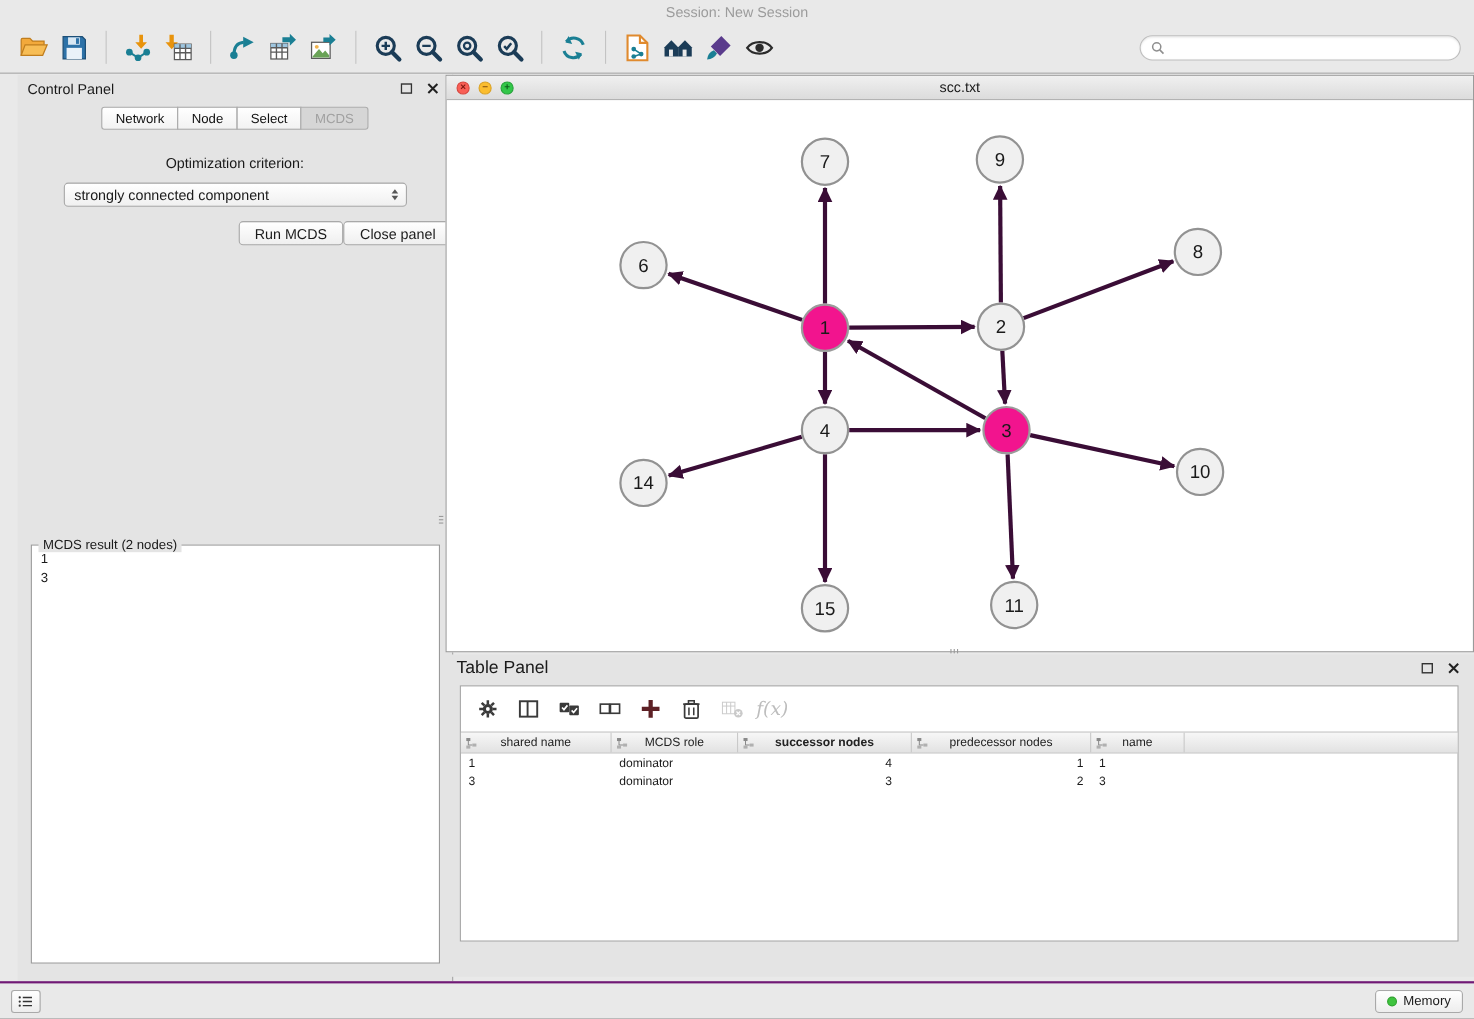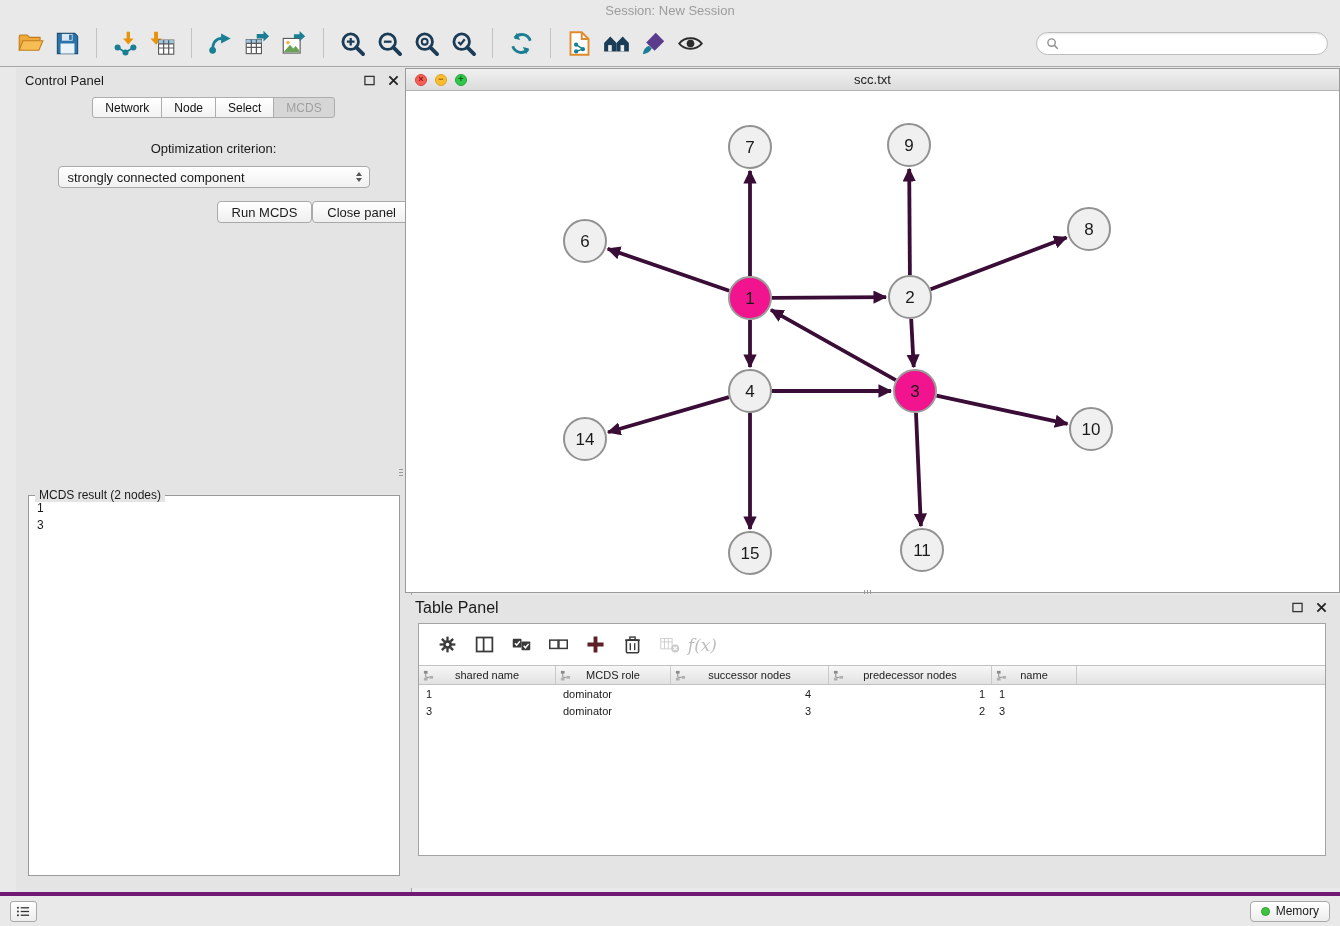--- a/index.html
+++ b/index.html
@@ -57,33 +57,33 @@
   .v-grip{position:absolute;left:397px;top:463px;width:8px;height:18px;display:flex;flex-direction:column;justify-content:center;gap:2px;align-items:center;}
   .v-grip i{width:4px;height:1px;background:#9a9a9a;display:block;}
   .h-grip{position:absolute;left:858px;top:589px;width:18px;height:6px;display:flex;justify-content:center;gap:2px;align-items:center;}
   .h-grip i{width:1px;height:4px;background:#9a9a9a;display:block;}
 
   
   .table-panel{position:absolute;left:405px;top:595px;width:935px;height:293px;background:#e4e4e4;}
   .tp-header{height:25px;display:flex;align-items:center;padding:0 10px;font-size:16px;}
   .tp-container{position:absolute;left:13px;top:28px;width:908px;height:233px;background:#fff;border:1px solid #a3a3a3;}
   .tp-toolbar{height:41px;display:flex;align-items:center;padding-left:9px;gap:7px;}
-  .tp-btn{width:30px;height:30px;display:flex;align-items:center;justify-content:flex-end;}
+  .tp-btn{width:30px;height:30px;display:flex;align-items:center;justify-content:center;}
   .tp-btn svg{width:21px;height:21px;}
   .fx{font-family:"DejaVu Serif",serif;font-style:italic;font-size:17px;color:#bdbdbd;}
   .thead{display:flex;height:20px;background:linear-gradient(#f7f7f7,#e2e2e2);border-top:1px solid #c2c2c2;border-bottom:1px solid #c2c2c2;}
   .th{display:flex;align-items:center;justify-content:center;position:relative;border-right:1px solid #c9c9c9;font-size:11px;color:#222;flex:0 0 auto;}
   .th-icon{position:absolute;left:4px;width:11px;height:11px;}
   .th-filler{flex:1 1 auto;border-right:none;}
   .tr{display:flex;height:17px;align-items:center;}
   .td{font-size:11px;padding:0 7px;white-space:nowrap;overflow:hidden;flex:0 0 auto;}
   .tp-tabs{position:absolute;bottom:4px;left:0;right:0;display:flex;justify-content:center;}
 
   
-  .statusbar{position:absolute;left:0;right:0;top:892px;height:34px;border-top:4px solid #701a75;background:#e9e9e9;display:flex;align-items:center;padding:0 10px;}
+  .statusbar{position:absolute;left:0;right:0;top:892px;height:34px;border-top:2px solid #701a75;background:#e9e9e9;display:flex;align-items:center;padding:0 10px;}
   .sb-left-btn{width:27px;height:21px;border:1px solid #a9a9a9;border-radius:3px;background:linear-gradient(#ffffff,#ededed);display:flex;align-items:center;justify-content:center;}
   .memory-btn{margin-left:auto;height:21px;border:1px solid #a9a9a9;border-radius:4px;background:linear-gradient(#ffffff,#ededed);display:flex;align-items:center;gap:6px;padding:0 10px;font-size:12px;}
   .mem-dot{width:9px;height:9px;border-radius:50%;background:#3fc43f;border:1px solid #2da02d;}
 </style>
 </head>
 <body>
 
 <div class="app">
 
   <div class="titlebar">
@@ -464,21 +464,21 @@
           </div>
           <div class="th" style="width: 115px;">
             <svg class="th-icon" viewBox="0 0 12 12">
               <rect x="1" y="1" width="4" height="3" fill="#8a8a8a"></rect>
               <path d="M3 4 v4 h4" stroke="#8a8a8a" fill="none"></path>
               <rect x="7" y="6.5" width="4" height="3" fill="#b0b0b0"></rect>
               <rect x="1" y="8.5" width="4" height="3" fill="#b0b0b0"></rect>
             </svg>
             <span class="th-label">MCDS role</span>
           </div>
-          <div class="th" style="width: 158px;">
+          <div class="th" style="width: 158px; font-weight: bold;">
             <svg class="th-icon" viewBox="0 0 12 12">
               <rect x="1" y="1" width="4" height="3" fill="#8a8a8a"></rect>
               <path d="M3 4 v4 h4" stroke="#8a8a8a" fill="none"></path>
               <rect x="7" y="6.5" width="4" height="3" fill="#b0b0b0"></rect>
               <rect x="1" y="8.5" width="4" height="3" fill="#b0b0b0"></rect>
             </svg>
             <span class="th-label">successor nodes</span>
           </div>
           <div class="th" style="width: 163px;">
             <svg class="th-icon" viewBox="0 0 12 12">

